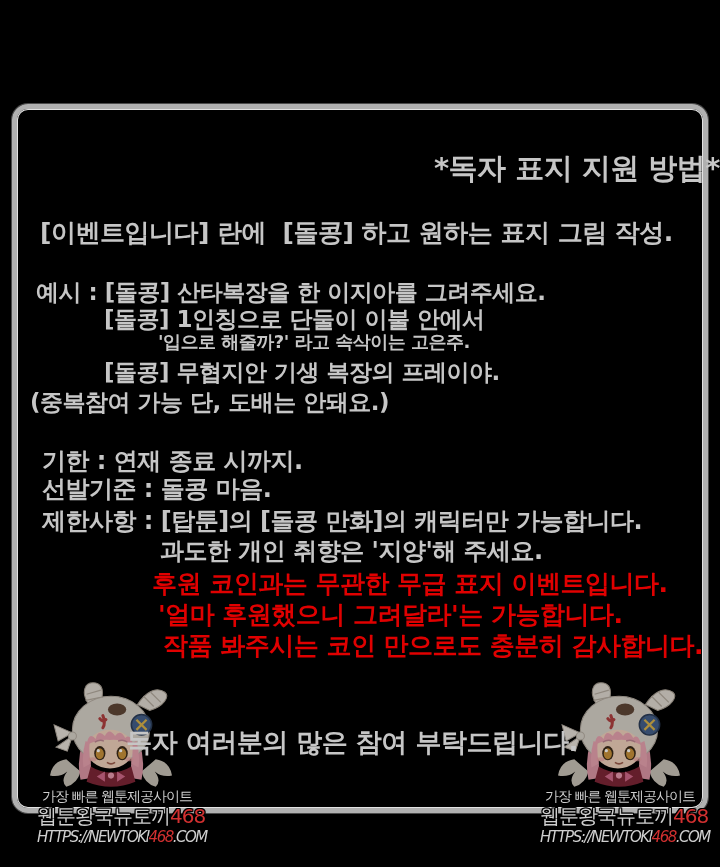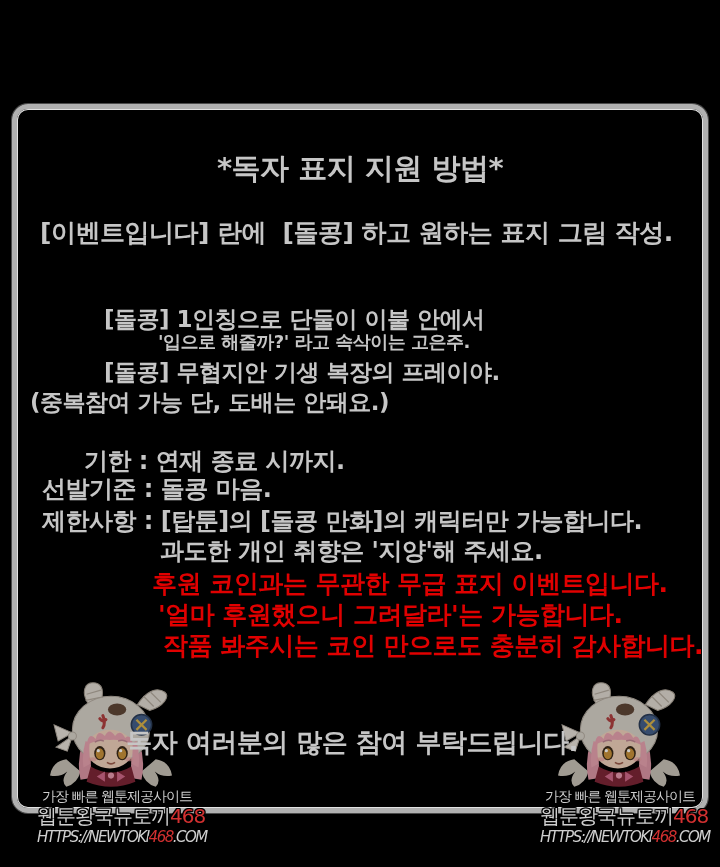--- a/index.html
+++ b/index.html
@@ -30,28 +30,28 @@
   }
   .line{
     position:absolute;
     color:var(--fg);
     font-weight:700;
     white-space:pre;
     line-height:1.15;
     z-index:3;
     letter-spacing:-0.5px;
   }
-  .l-title   {top:152px;left:0;width:720px;text-align:center;font-size:29px;}
+  .l-title   {top:152px;left:0;width:720px;text-align:right;font-size:29px;}
   .l-intro   {top:219px;left:40px;font-size:25px;}
   .l-ex0     {top:279px;left:36px;font-size:23px;}
   .l-ex1     {top:306px;left:104px;font-size:23px;}
   .l-ex2     {top:332px;left:158px;font-size:18px;}
   .l-ex3     {top:359px;left:104px;font-size:23px;}
   .l-ex4     {top:389px;left:30px;font-size:23px;}
-  .l-rule0   {top:448px;left:42px;font-size:24px;margin-left:42px;}
+  .l-rule0   {top:448px;left:42px;font-size:24px;}
   .l-rule1   {top:476px;left:42px;font-size:24px;}
   .l-rule2   {top:508px;left:42px;font-size:24px;}
   .l-rule3   {top:538px;left:160px;font-size:24px;}
   .l-red0    {top:570px;left:152px;font-size:25px;color:var(--red);}
   .l-red1    {top:601px;left:158px;font-size:25px;color:var(--red);}
   .l-red2    {top:632px;left:163px;font-size:25px;color:var(--red);}
   .l-footer  {top:728px;left:0;width:704px;text-align:center;font-size:26px;}
 
   .mascot{
     position:absolute;
@@ -84,20 +84,21 @@
 </style>
 </head>
 <body>
 
 <div class="page">
 
   <div class="frame"></div>
 
   <div class="line l-title">*독자 표지 지원 방법*</div>
   <div class="line l-intro">[이벤트입니다] 란에  [돌콩] 하고 원하는 표지 그림 작성.</div>
+  <div class="line l-ex0">예시 : [돌콩] 산타복장을 한 이지아를 그려주세요.</div>
   <div class="line l-ex1">[돌콩] 1인칭으로 단둘이 이불 안에서</div>
   <div class="line l-ex2">'입으로 해줄까?' 라고 속삭이는 고은주.</div>
   <div class="line l-ex3">[돌콩] 무협지안 기생 복장의 프레이야.</div>
   <div class="line l-ex4">(중복참여 가능 단, 도배는 안돼요.)</div>
   <div class="line l-rule0">기한 : 연재 종료 시까지.</div>
   <div class="line l-rule1">선발기준 : 돌콩 마음.</div>
   <div class="line l-rule2">제한사항 : [탑툰]의 [돌콩 만화]의 캐릭터만 가능합니다.</div>
   <div class="line l-rule3">과도한 개인 취향은 '지양'해 주세요.</div>
   <div class="line l-red0">후원 코인과는 무관한 무급 표지 이벤트입니다.</div>
   <div class="line l-red1">'얼마 후원했으니 그려달라'는 가능합니다.</div>

